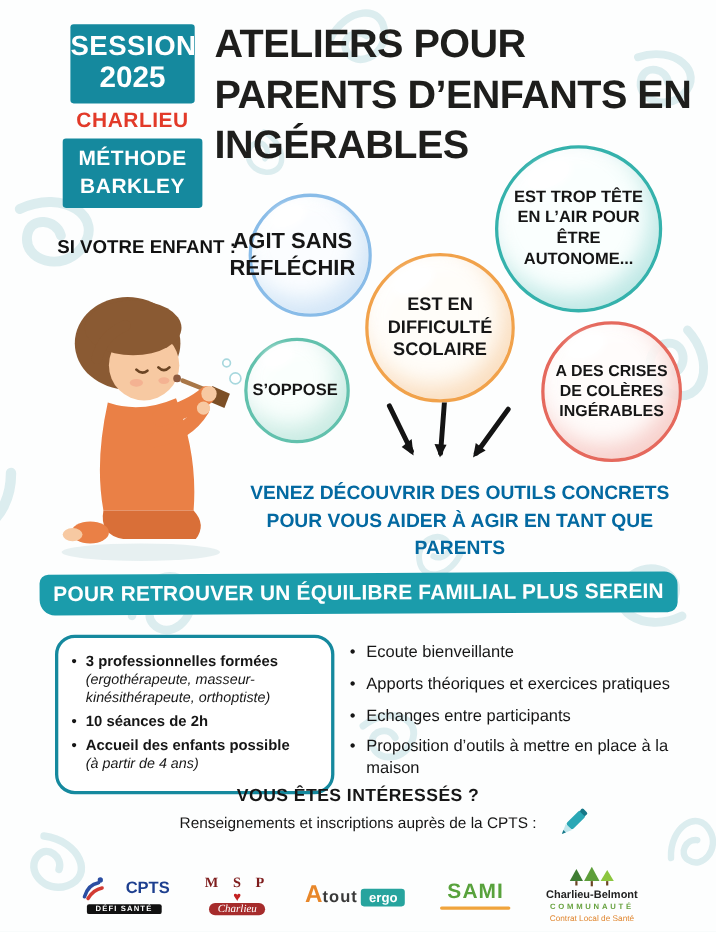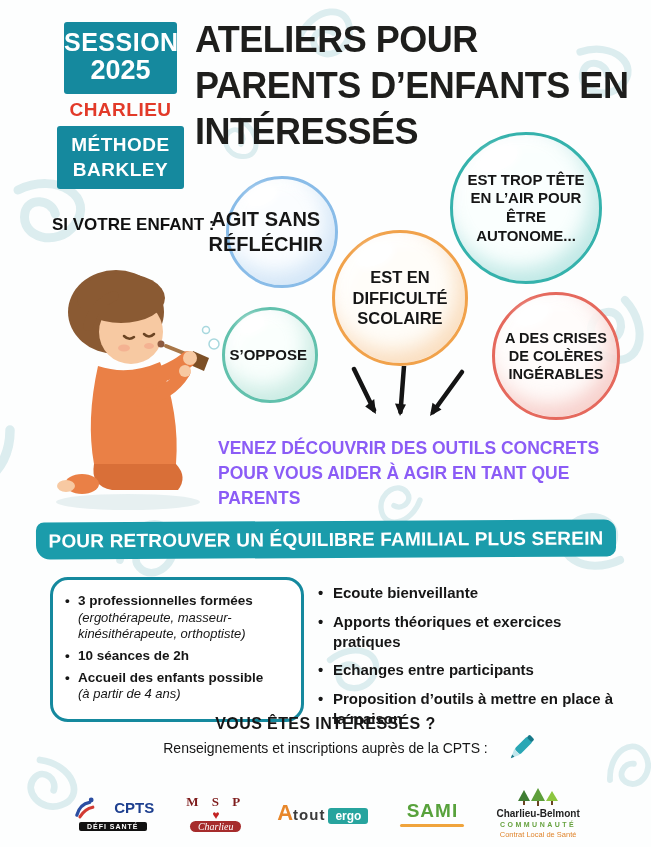--- a/index.html
+++ b/index.html
@@ -64,22 +64,22 @@
   #bubble-agit      { left:226px; top:176px; width:112px; height:112px; font-size:20px;  padding:12px; }
   #bubble-scolaire  { left:332px; top:230px; width:136px; height:136px; font-size:16.5px; padding:15px; }
   #bubble-tete      { left:450px; top:132px; width:152px; height:152px; font-size:15px;  padding:14px; }
   #bubble-soppose   { left:222px; top:307px; width:96px;  height:96px;  font-size:15px;  padding:8px; }
   #bubble-crises    { left:492px; top:292px; width:128px; height:128px; font-size:14.5px; padding:10px; }
 
   .child-illu  { position:absolute; left:28px; top:248px; width:195px; height:270px; }
   .arrows-illu { position:absolute; left:338px; top:366px; width:135px; height:68px; }
 
   .discover {
-    position:absolute; left:218px; top:436px; width:400px; 
-    font-size:17.5px; font-weight:bold; line-height:1.42; color:#8b5cf6;
+    position:absolute; left:218px; top:436px; width:400px; text-align:center;
+    font-size:17.5px; font-weight:bold; line-height:1.42; color:#0369a1;
   }
   .discover span { display:block; }
 
   .banner {
     position:absolute; left:36px; top:521px; width:580px; height:37px;
     background:#1b9cab; color:#fff; font-weight:bold; font-size:19px;
     display:flex; align-items:center; justify-content:center;
     border-radius:8px 12px 9px 14px; transform:rotate(-0.3deg);
     letter-spacing:.2px; white-space:nowrap;
   }
@@ -94,21 +94,21 @@
   .info-box li {
     position:relative; padding-left:13px; font-size:13.5px; font-weight:bold;
     margin-bottom:4px; line-height:1.3;
   }
   .info-box li::before { content:"•"; position:absolute; left:0; top:0; }
   .info-box li em { display:block; font-weight:normal; font-style:italic; font-size:13px; line-height:1.3; }
   .info-box li em:empty { display:none; }
 
   .benefits { position:absolute; left:318px; top:583px; width:298px; }
   .benefits li {
-    position:relative; padding-left:15px; font-size:15px; font-weight:bold;
+    position:relative; padding-left:15px; font-size:15px; font-weight:normal;
     margin-bottom:9px; line-height:1.32;
   }
   .benefits li::before { content:"•"; position:absolute; left:0; top:0; }
 
   
   .interested   { position:absolute; left:0; right:0; top:715px; text-align:center; font-size:16px; font-weight:bold; letter-spacing:.4px; }
   .contact-info { position:absolute; left:0; right:0; top:740px; text-align:center; font-size:14px; }
   .contact-line { position:absolute; left:0; right:0; top:760px; text-align:center; font-size:14px; }
   .contact-line .phone { margin-right:10px; }
   .contact-line a.email { color:#2b7cc0; text-decoration:underline; cursor:pointer; }
@@ -165,21 +165,21 @@
   </div>
   <div class="city-label">CHARLIEU</div>
   <div class="method-badge">
     <span style="display:block">MÉTHODE</span>
     <span style="display:block">BARKLEY</span>
   </div>
 
   <h1 class="page-title" style="margin:1px">
     <span>ATELIERS POUR</span>
     <span>PARENTS D’ENFANTS EN</span>
-    <span>INTÉRESSÉS</span>
+    <span>INGÉRABLES</span>
   </h1>
 
   <div class="intro-label">SI VOTRE ENFANT :</div>
 
   <div id="bubble-agit" class="bubble b-blue">
     <span class="btxt">AGIT SANS RÉFLÉCHIR</span>
   </div>
   <div id="bubble-scolaire" class="bubble b-orange">
     <span class="btxt">EST EN DIFFICULTÉ SCOLAIRE</span>
   </div>

